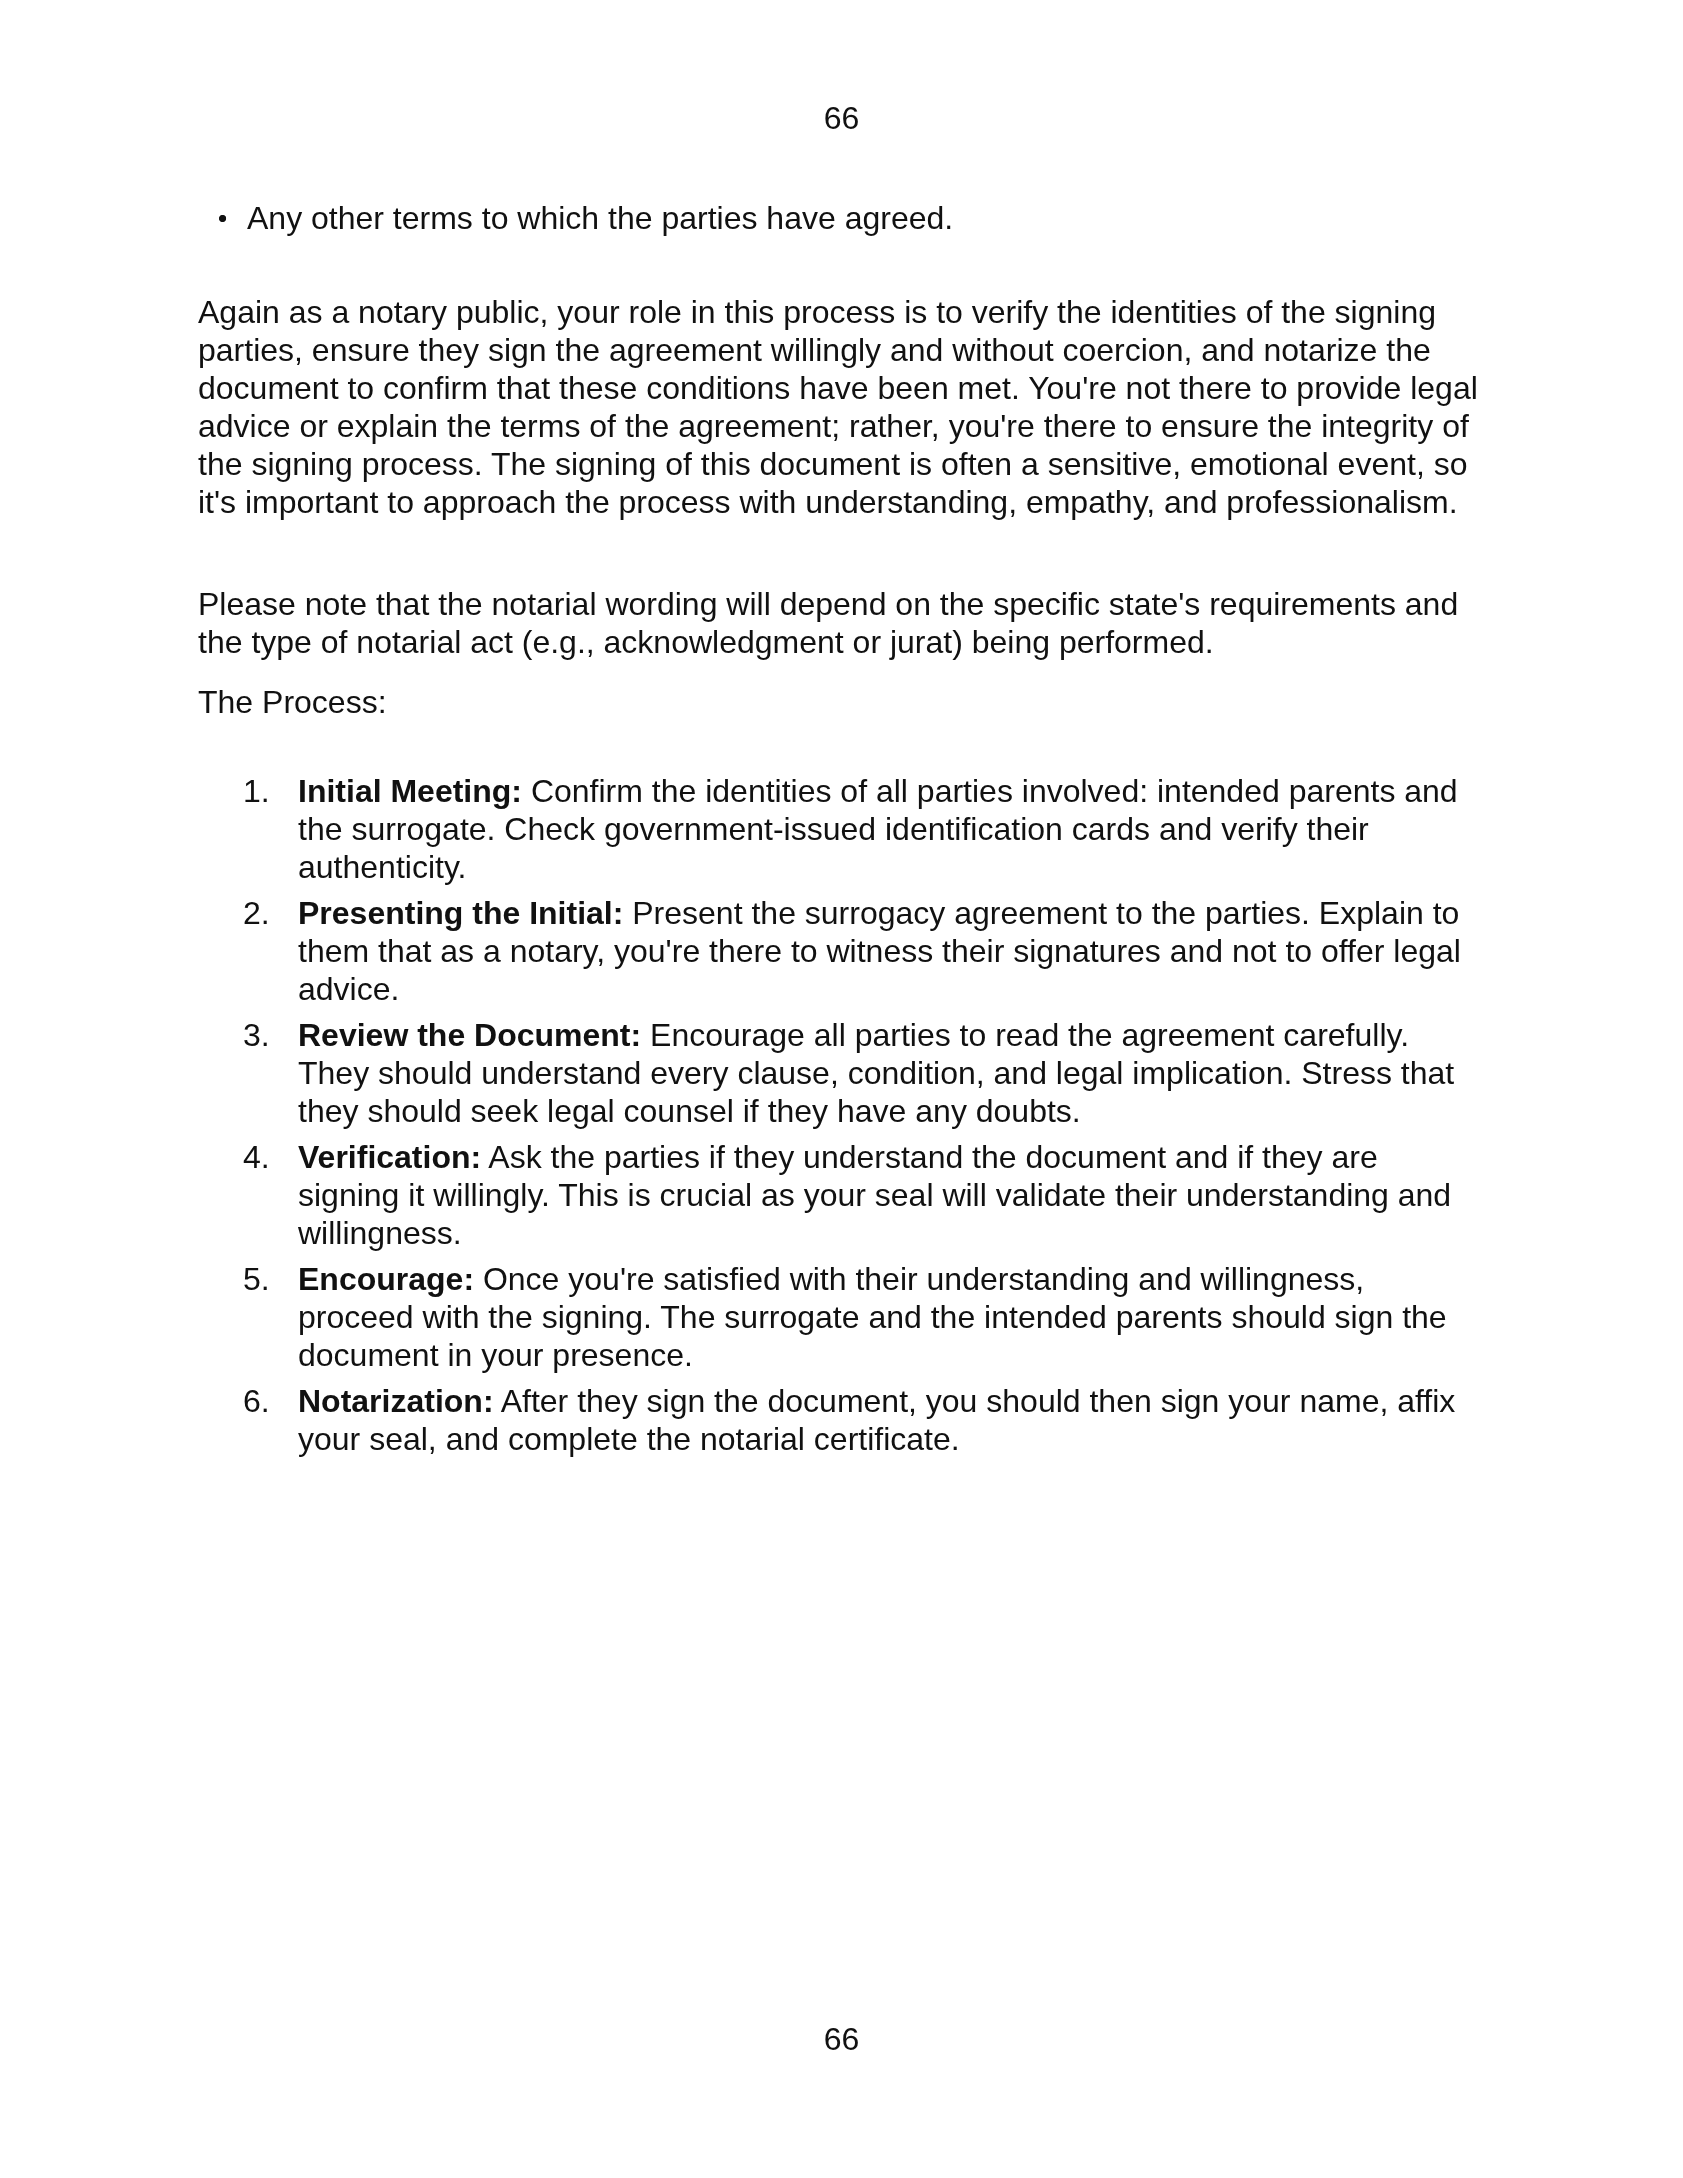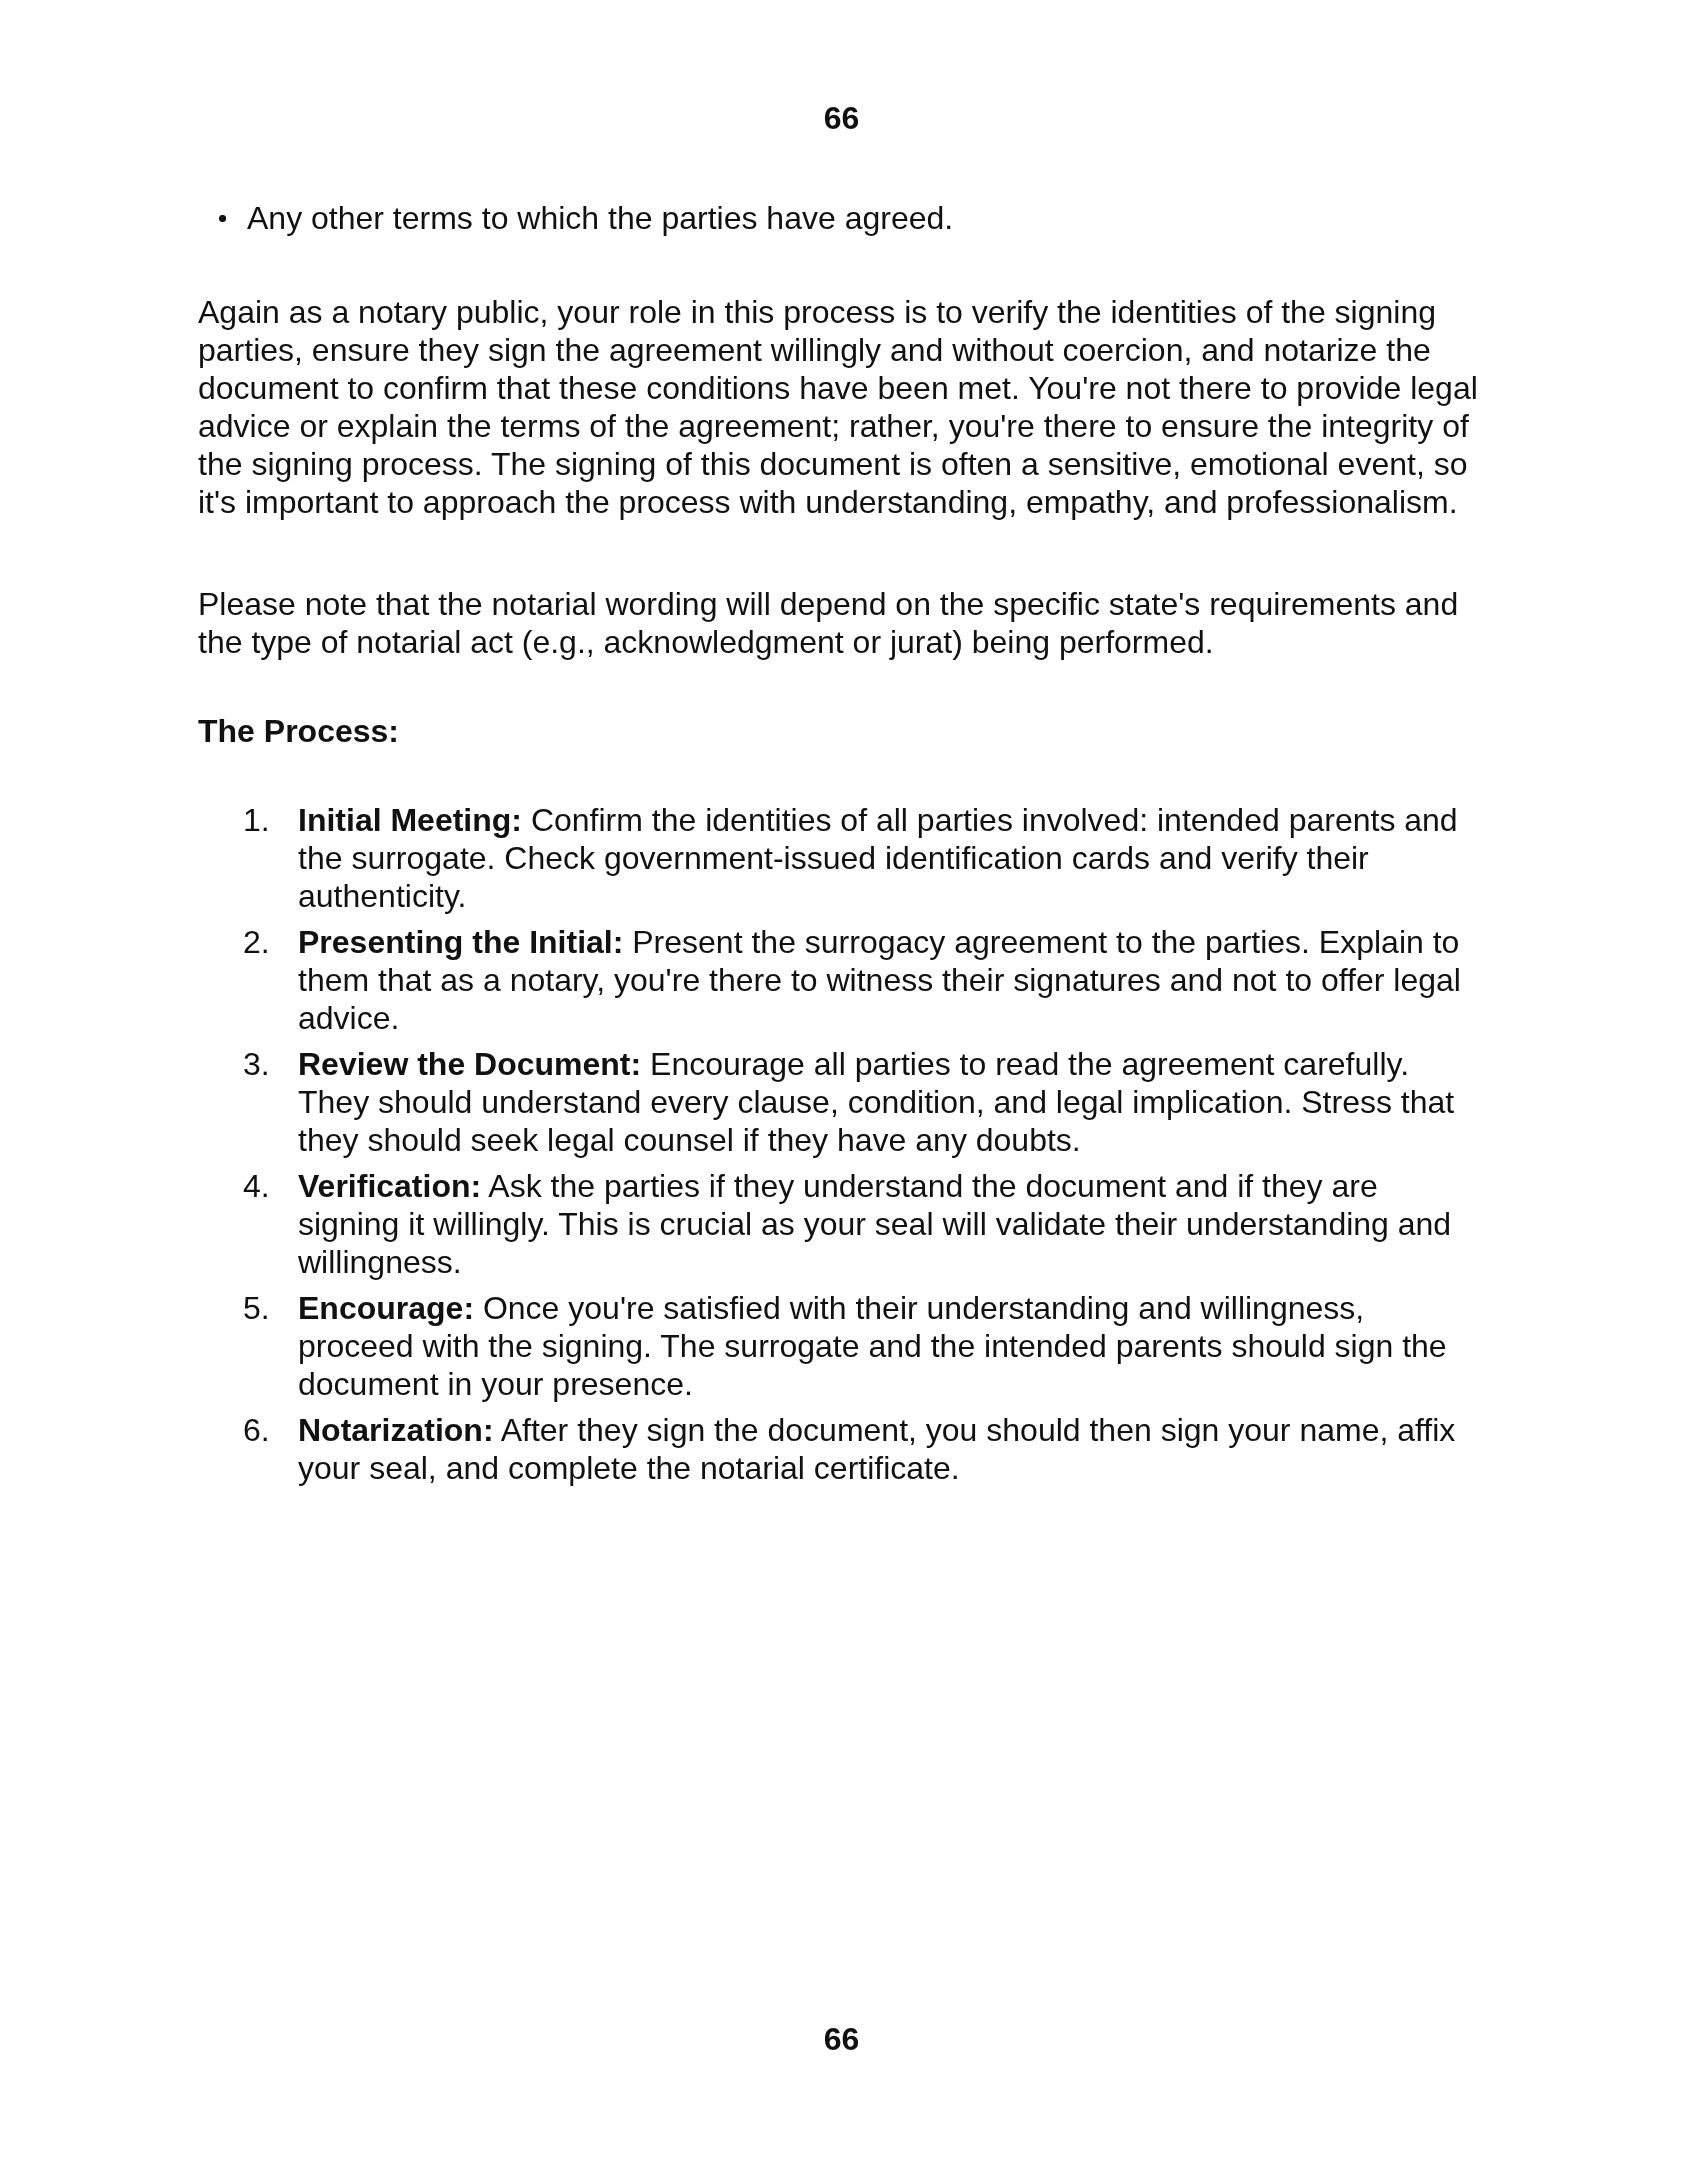--- a/index.html
+++ b/index.html
@@ -1,30 +1,30 @@
 <!DOCTYPE html>
 <html><head>
 <meta charset="utf-8">
 <style>
   html, body { margin: 0; padding: 0; background: #ffffff; }
   body { width: 1683px; height: 2178px; position: relative; overflow: hidden;
          font-family: "Liberation Sans", "DejaVu Sans", sans-serif; color: #111111; }
   .page-num { position: absolute; left: 0; width: 1683px; text-align: center;
-              font-size: 32px; line-height: 38px; font-weight: bold; }
+              font-size: 32px; line-height: 38px; }
   .page-num.top { top: 99px; }
   .page-num.bottom { top: 2020px; }
   .content { position: absolute; left: 198px; top: 195px; width: 1287px;
              font-size: 32px; line-height: 38px; }
   .bullets { margin: 0; padding: 0; list-style: none; }
   .bullets li { position: relative; padding-left: 49px; margin: 0 0 3.5px 0; }
   .bullets li .dot { position: absolute; left: 20px; top: 0; font-size: 26px; }
   p { margin: 0; }
   .para1 { margin-top: 56px; }
   .para2 { margin-top: 64px; }
-  .heading { margin-top: 51px; font-weight: bold; }
+  .heading { margin-top: 22px; font-weight: normal; }
   .steps { list-style: none; margin: 51px 0 0 0; padding: 0; }
   .steps li { position: relative; padding-left: 100px; margin-bottom: 8px; }
   .steps li .num { position: absolute; left: 45px; top: 0; }
   .steps li b { font-weight: bold; }
 </style>
 </head>
 <body>
 
 <div class="page-num top">66</div>
 

